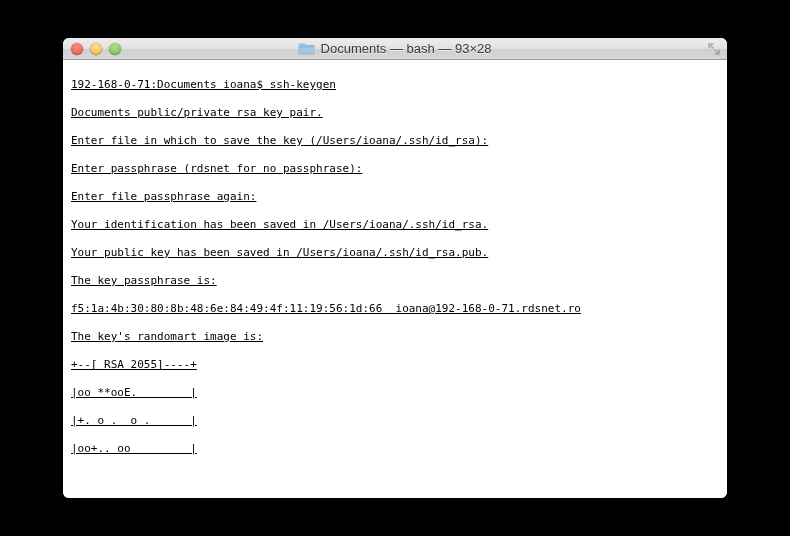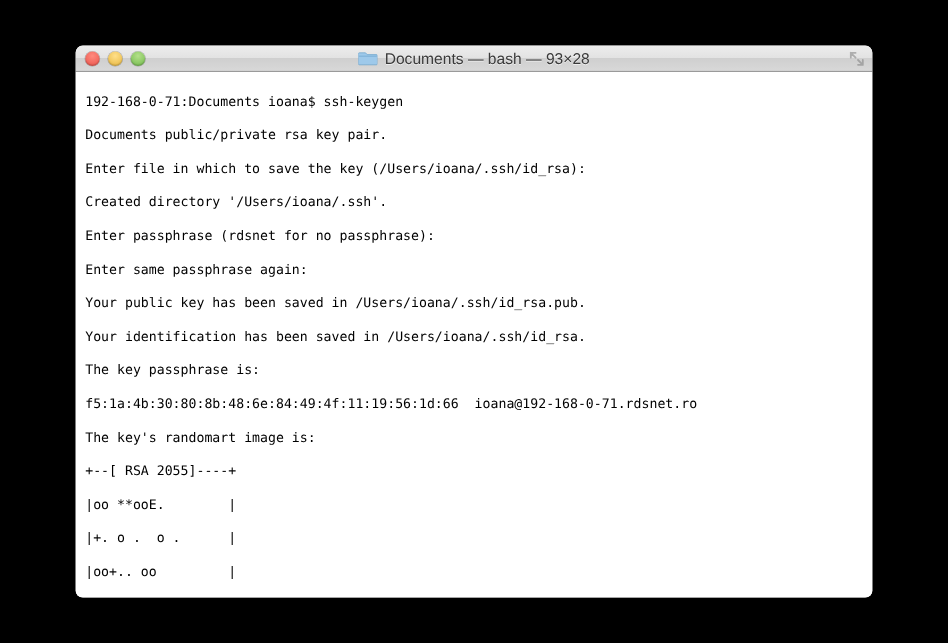--- a/index.html
+++ b/index.html
@@ -74,21 +74,21 @@
       flex: 1;
       padding: 4px 8px;
       font-family: Menlo, Monaco, Consolas, monospace;
       font-size: 11px;
       line-height: 14px;
       color: #000;
       background: #fff;
       white-space: pre;
       overflow: hidden;
     }
-    .terminal-line { white-space: pre; }
+    .terminal-line { white-space: pre; text-decoration: underline; }
   </style>
 </head>
 <body>
 
 <div class="window">
   <div class="titlebar">
     <div class="traffic-lights">
       <div class="light red"></div>
       <div class="light yellow"></div>
       <div class="light green"></div>
@@ -105,25 +105,24 @@
     <div class="expand-btn">
       <svg width="14" height="14" viewBox="0 0 14 14">
         <path d="M2 6 L2 2 L6 2 M2 2 L6 6 M12 8 L12 12 L8 12 M12 12 L8 8" stroke="#777" stroke-width="1.5" fill="none" stroke-linecap="round"></path>
       </svg>
     </div>
   </div>
   <div class="terminal-body">
 <div class="terminal-line">192-168-0-71:Documents ioana$ ssh-keygen</div>
 <div class="terminal-line">Documents public/private rsa key pair.</div>
 <div class="terminal-line">Enter file in which to save the key (/Users/ioana/.ssh/id_rsa):</div>
-<div class="terminal-line">Created directory '/Users/ioana/.ssh'.</div>
 <div class="terminal-line">Enter passphrase (rdsnet for no passphrase):</div>
-<div class="terminal-line">Enter same passphrase again:</div>
+<div class="terminal-line">Enter file passphrase again:</div>
+<div class="terminal-line">Your identification has been saved in /Users/ioana/.ssh/id_rsa.</div>
 <div class="terminal-line">Your public key has been saved in /Users/ioana/.ssh/id_rsa.pub.</div>
-<div class="terminal-line">Your identification has been saved in /Users/ioana/.ssh/id_rsa.</div>
 <div class="terminal-line">The key passphrase is:</div>
 <div class="terminal-line">f5:1a:4b:30:80:8b:48:6e:84:49:4f:11:19:56:1d:66  ioana@192-168-0-71.rdsnet.ro</div>
 <div class="terminal-line">The key's randomart image is:</div>
 <div class="terminal-line">+--[ RSA 2055]----+</div>
 <div class="terminal-line">|oo **ooE.        |</div>
 <div class="terminal-line">|+. o .  o .      |</div>
 <div class="terminal-line">|oo+.. oo         |</div>
 
 
 

